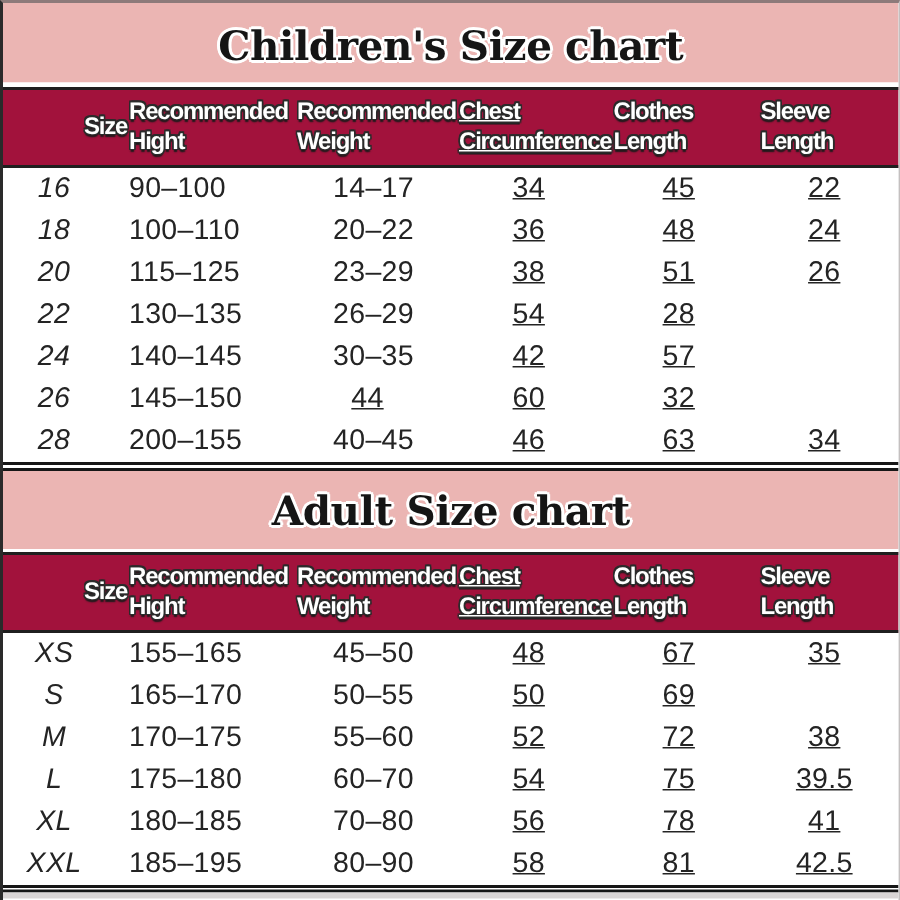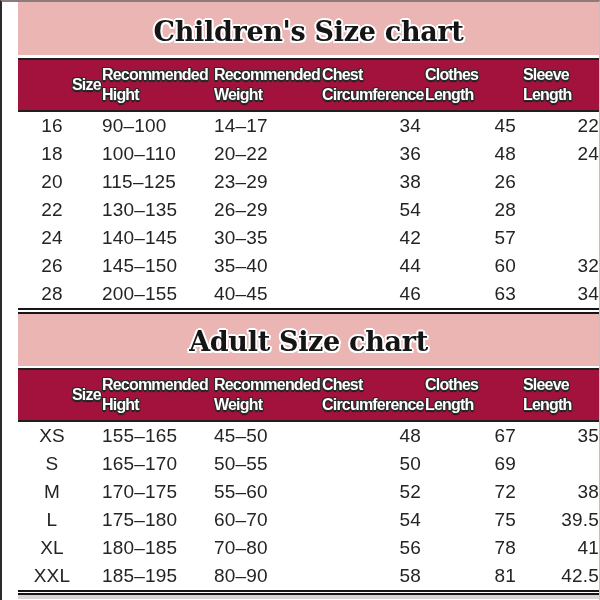--- a/index.html
+++ b/index.html
@@ -6,21 +6,20 @@
   .page{
     position:relative;
     width:600px;height:600px;
     box-sizing:border-box;
     overflow:hidden;
     background:#ffffff;
     border-top:2px solid #8d7a7a;
     border-left:2px solid #2a2a2a;
     border-right:1px solid #c4c0c0;
     font-family:"Liberation Sans", sans-serif;
-    padding-left:16px;
   }
   .title-band{
     background:var(--pink,#ebb5b3);
     display:flex;align-items:center;justify-content:center;
   }
   .tb-children{height:53px;padding-top:5px;box-sizing:content-box;height:48px;}
   .tb-adult{height:52px;padding-top:3px;height:49px;text-align:right;}
   .title{
     margin:0;
     font-family:"DejaVu Serif", serif;
@@ -52,39 +51,39 @@
     letter-spacing:-0.8px;
     text-shadow:
       -1px 0 0 #2b2b2b, 1px 0 0 #2b2b2b, 0 -1px 0 #2b2b2b, 0 1px 0 #2b2b2b,
       -1px -1px 0 #2b2b2b, 1px -1px 0 #2b2b2b, -1px 1px 0 #2b2b2b,
       1px 1px 0 #2b2b2b, 0 2px 1px #1a1a1a;
     white-space:nowrap;
   }
   .hc1{text-align:center;padding-left:10px;margin-left:44px;}
   .hc2{padding-left:16px;}
   .hc3{padding-left:8px;}
-  .hc4{padding-left:6px;}
+  .hc4{padding-left:6px;text-decoration:underline;}
   .hc5{padding-left:4px;}
   .hc6{padding-left:7px;}
   .trow{
     display:grid;
     grid-template-columns:68px 120px 110px 105px 95px auto;
     height:28px;
     align-items:center;
     background:#ffffff;
   }
   .cell{
     font-size:19px;
     color:#242424;
     letter-spacing:0.2px;
   }
-  .cc1{text-align:center;}
+  .cc1{text-align:center;font-style:italic;}
   .cc2{text-align:left;padding-left:16px;}
-  .cc3{text-align:left;padding-left:8px;}
-  .cc4,.cc5,.cc6{text-align:right;}
+  .cc3{text-align:center;padding-left:8px;}
+  .cc4,.cc5,.cc6{text-align:center;text-decoration:underline;}
   .sep{background:#161616;height:6px;border-top:2px solid #161616;border-bottom:2px solid #161616;box-sizing:border-box;}
   .sep-core{height:2px;background:#ffffff;}
   .bottom-line{border-top:2px solid #161616;border-bottom:2px solid #161616;height:1px;background:#ffffff;}
   .bottom-strip{height:4px;background:#d9d5d5;}
 </style>
 </head>
 <body>
 
 <div class="page">
 
@@ -134,40 +133,40 @@
           <div class="cell cc3">20–22</div>
           <div class="cell cc4">36</div>
           <div class="cell cc5">48</div>
           <div class="cell cc6">24</div>
         </div>
         <div class="trow">
           <div class="cell cc1">20</div>
           <div class="cell cc2">115–125</div>
           <div class="cell cc3">23–29</div>
           <div class="cell cc4">38</div>
+          <div class="cell cc5">51</div>
           <div class="cell cc6">26</div>
         </div>
         <div class="trow">
           <div class="cell cc1">22</div>
           <div class="cell cc2">130–135</div>
           <div class="cell cc3">26–29</div>
           <div class="cell cc5">54</div>
           <div class="cell cc6">28</div>
         </div>
         <div class="trow">
           <div class="cell cc1">24</div>
           <div class="cell cc2">140–145</div>
           <div class="cell cc3">30–35</div>
           <div class="cell cc4">42</div>
           <div class="cell cc5">57</div>
         </div>
         <div class="trow">
           <div class="cell cc1">26</div>
           <div class="cell cc2">145–150</div>
-          <div class="cell cc3">35–40</div>
           <div class="cell cc4">44</div>
           <div class="cell cc5">60</div>
           <div class="cell cc6">32</div>
         </div>
         <div class="trow">
           <div class="cell cc1">28</div>
           <div class="cell cc2">200–155</div>
           <div class="cell cc3">40–45</div>
           <div class="cell cc4">46</div>
           <div class="cell cc5">63</div>

